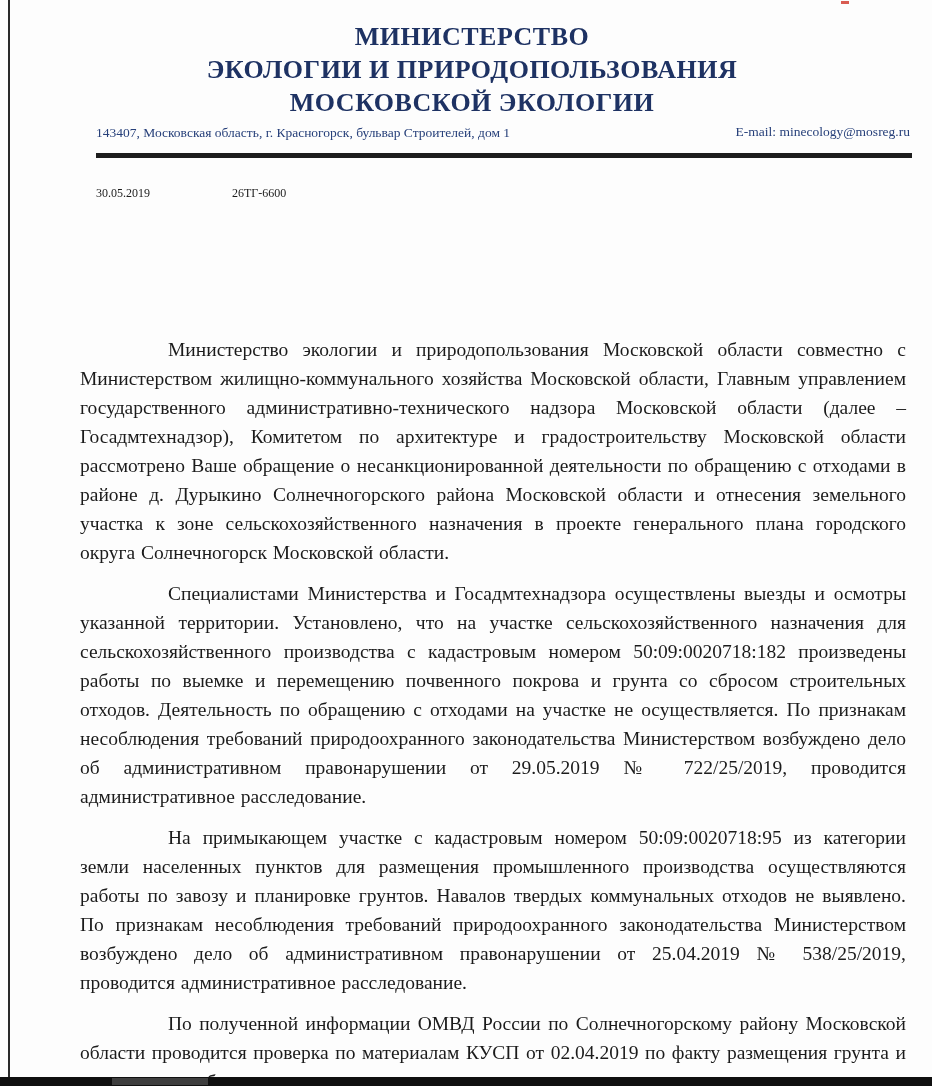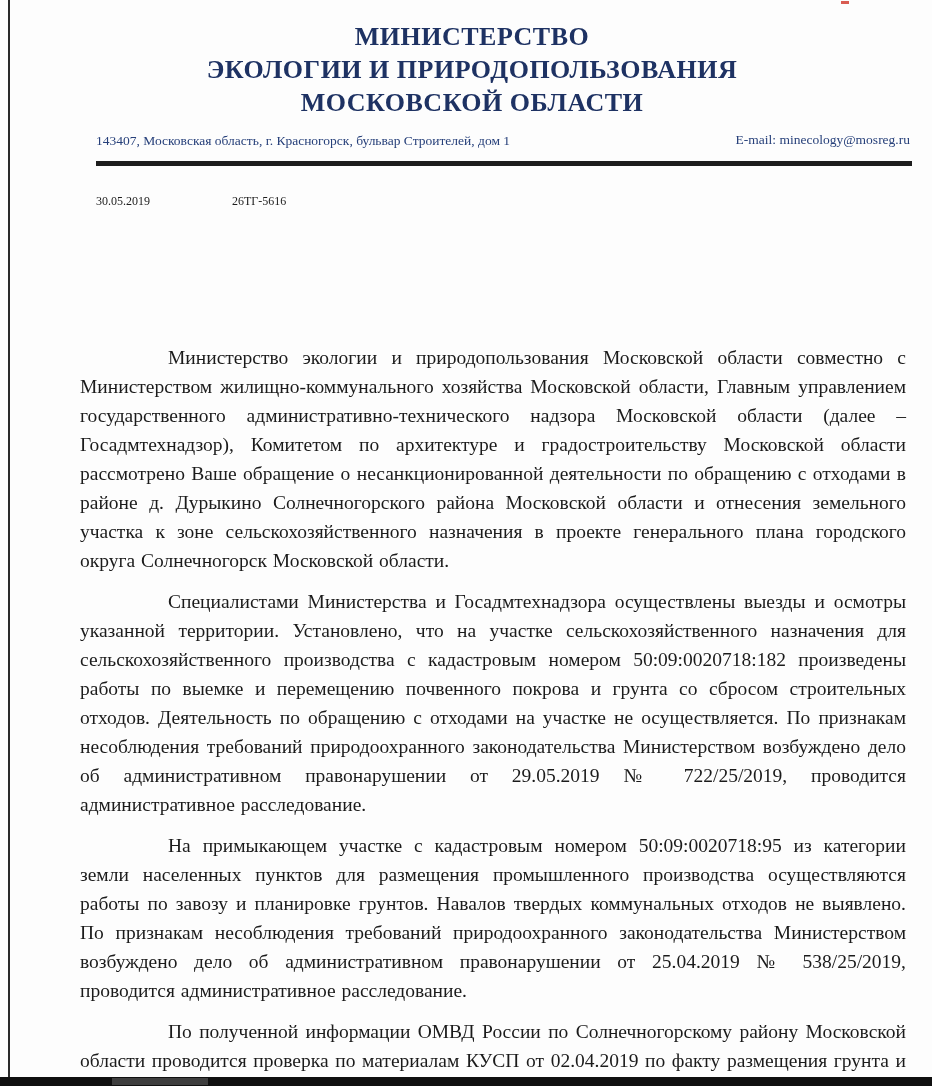--- a/index.html
+++ b/index.html
@@ -33,21 +33,21 @@
     color: #1e3263;
     font-weight: bold;
     font-size: 26px;
     line-height: 33px;
     letter-spacing: 0.5px;
   }
   .contact-row {
     display: flex;
     justify-content: space-between;
     align-items: flex-end;
-    margin: 12px 18px 0 80px;
+    margin: 4px 18px 0 80px;
     color: #27407a;
     font-size: 13.5px;
     line-height: 17px;
     gap: 39px;
   }
   .contact-left { max-width: 560px; }
   .contact-email { padding-bottom: 1px; }
   .divider {
     margin: 12px 16px 0 80px;
     height: 5px;
@@ -90,35 +90,35 @@
 <body>
 
 <div class="left-border"></div>
 <div class="red-mark"></div>
 
 <div class="doc">
 
   <div class="letterhead-title">
     <div>МИНИСТЕРСТВО</div>
     <div>ЭКОЛОГИИ И ПРИРОДОПОЛЬЗОВАНИЯ</div>
-    <div>МОСКОВСКОЙ ОБЛАСТИ</div>
+    <div>МОСКОВСКОЙ ЭКОЛОГИИ</div>
   </div>
 
   <div class="contact-row">
     <div class="contact-left">
       <div>143407, Московская область, г. Красногорск, бульвар Строителей, дом 1</div>
     </div>
     <div class="contact-email">E-mail: minecology@mosreg.ru</div>
   </div>
 
   <div class="divider"></div>
 
   <div class="ref-row">
     <span class="ref-date">30.05.2019</span>
-    <span class="ref-number">26ТГ-5616</span>
+    <span class="ref-number">26ТГ-6600</span>
   </div>
 
   <div class="body-text">
     <p>Министерство экологии и природопользования Московской области совместно с Министерством жилищно-коммунального хозяйства Московской области, Главным управлением государственного административно-технического надзора Московской области (далее – Госадмтехнадзор), Комитетом по архитектуре и градостроительству Московской области рассмотрено Ваше обращение о несанкционированной деятельности по обращению с отходами в районе д. Дурыкино Солнечногорского района Московской области и отнесения земельного участка к зоне сельскохозяйственного назначения в проекте генерального плана городского округа Солнечногорск Московской области.</p>
     <p>Специалистами Министерства и Госадмтехнадзора осуществлены выезды и осмотры указанной территории. Установлено, что на участке сельскохозяйственного назначения для сельскохозяйственного производства с кадастровым номером 50:09:0020718:182 произведены работы по выемке и перемещению почвенного покрова и грунта со сбросом строительных отходов. Деятельность по обращению с отходами на участке не осуществляется. По признакам несоблюдения требований природоохранного законодательства Министерством возбуждено дело об административном правонарушении от 29.05.2019 № 722/25/2019, проводится административное расследование.</p>
     <p>На примыкающем участке с кадастровым номером 50:09:0020718:95 из категории земли населенных пунктов для размещения промышленного производства осуществляются работы по завозу и планировке грунтов. Навалов твердых коммунальных отходов не выявлено. По признакам несоблюдения требований природоохранного законодательства Министерством возбуждено дело об административном правонарушении от 25.04.2019 № 538/25/2019, проводится административное расследование.</p>
     <p>По полученной информации ОМВД России по Солнечногорскому району Московской области проводится проверка по материалам КУСП от 02.04.2019 по факту размещения грунта и строительного боя на земельном участке</p>
   </div>
 
 </div>

